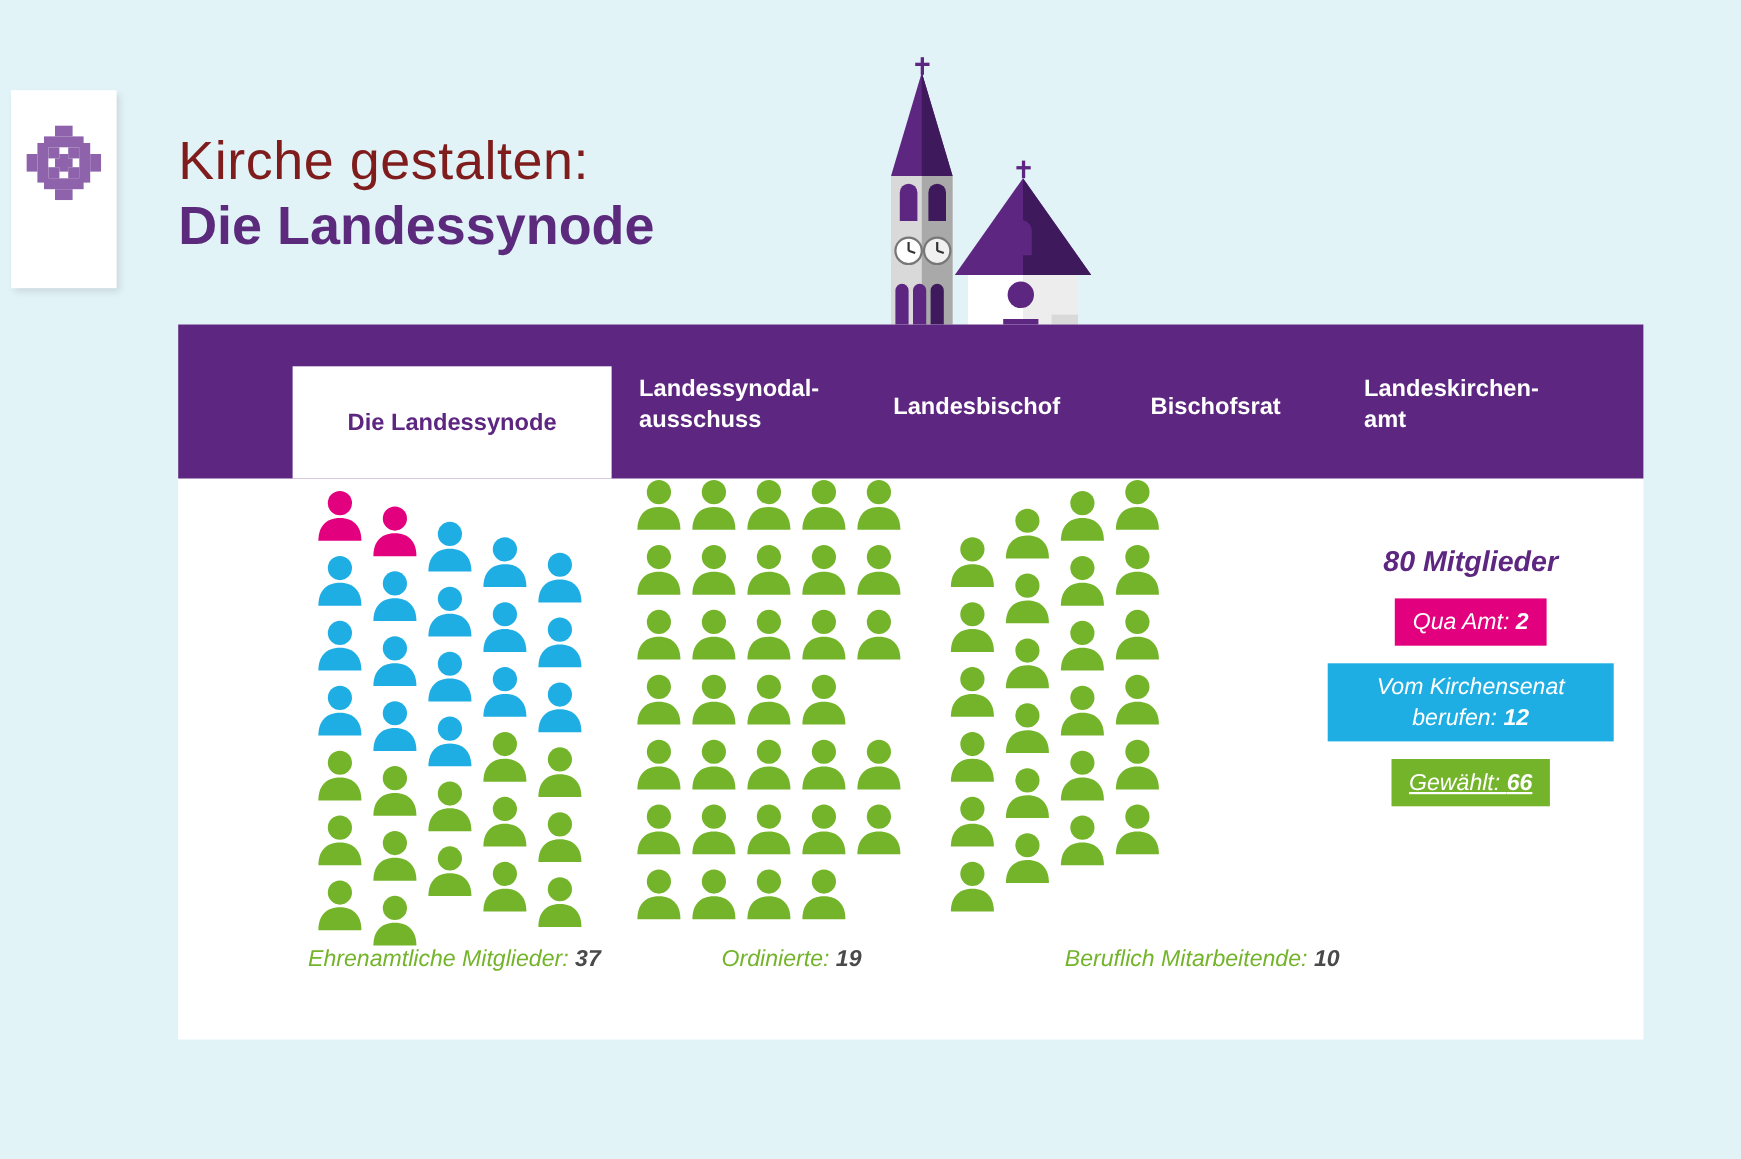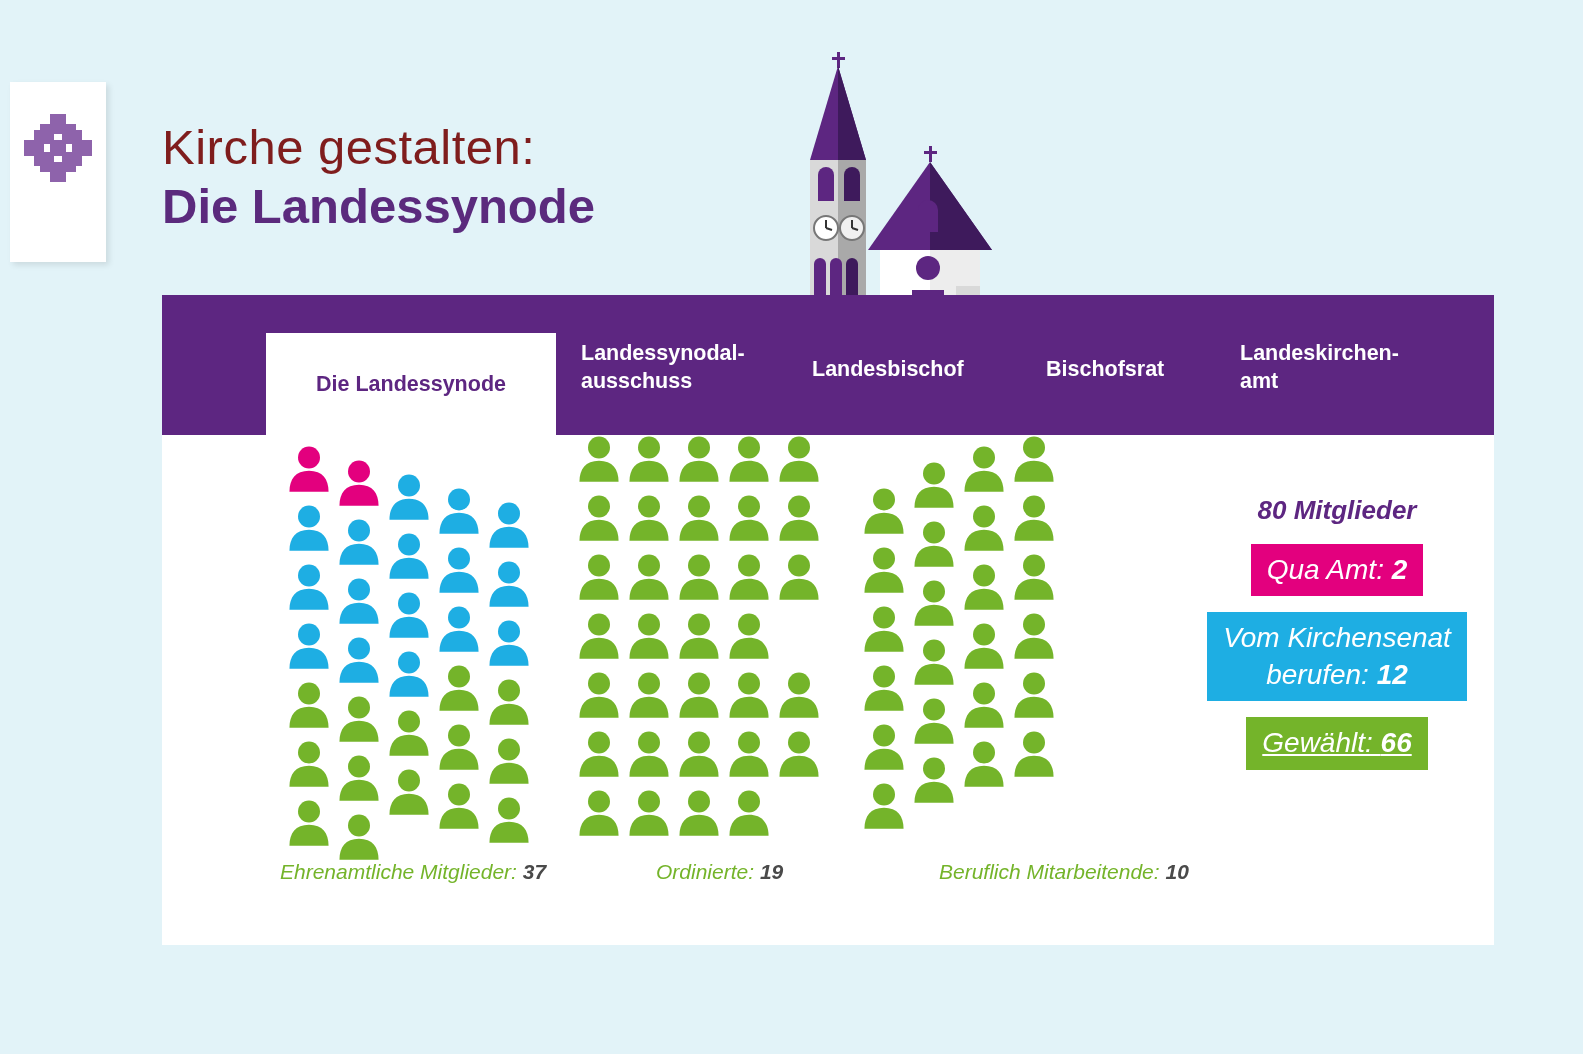--- a/index.html
+++ b/index.html
@@ -117,21 +117,21 @@
     font-size: 26px;
     font-weight: bold;
     font-style: italic;
     color: #5d2681;
     margin-bottom: 18px;
     text-align: center;
   }
   .legend-chip {
     display: inline-block;
     color: #ffffff;
-    font-size: 28px;
+    font-size: 21px;
     font-style: italic;
     padding: 8px 16px;
     line-height: 1.3;
     margin-bottom: 16px;
     text-align: center;
   }
   .chip-pink { background: #e3007e; }
   .chip-blue { background: #1eaee3; width: 228px; }
   .chip-green { background: #74b42a; text-decoration: underline; }
   .legend-chip b { font-weight: bold; }
@@ -597,21 +597,21 @@
             <path d="M18 21 C7 21 2 28 2 38 h32 C34 28 29 21 18 21 z" fill="#74b42a"></path>
           </svg></span>
       </div>
 
     <div class="caption" style="left:118px; top:425px;">
       <span>Ehrenamtliche Mitglieder: </span><b>37</b>
     </div>
     <div class="caption" style="left:494px; top:425px;">
       <span>Ordinierte: </span><b>19</b>
     </div>
-    <div class="caption" style="left:777px; top:425px;">
+    <div class="caption" style="left:806px; top:425px;">
       <span>Beruflich Mitarbeitende: </span><b>10</b>
     </div>
 
     <div class="legend">
       <div class="legend-title">80 Mitglieder</div>
       <div class="legend-chip chip-pink">
         <span>Qua Amt: </span><b>2</b>
       </div>
       <div class="legend-chip chip-blue">
         <span style="white-space:pre-line">Vom Kirchensenat

